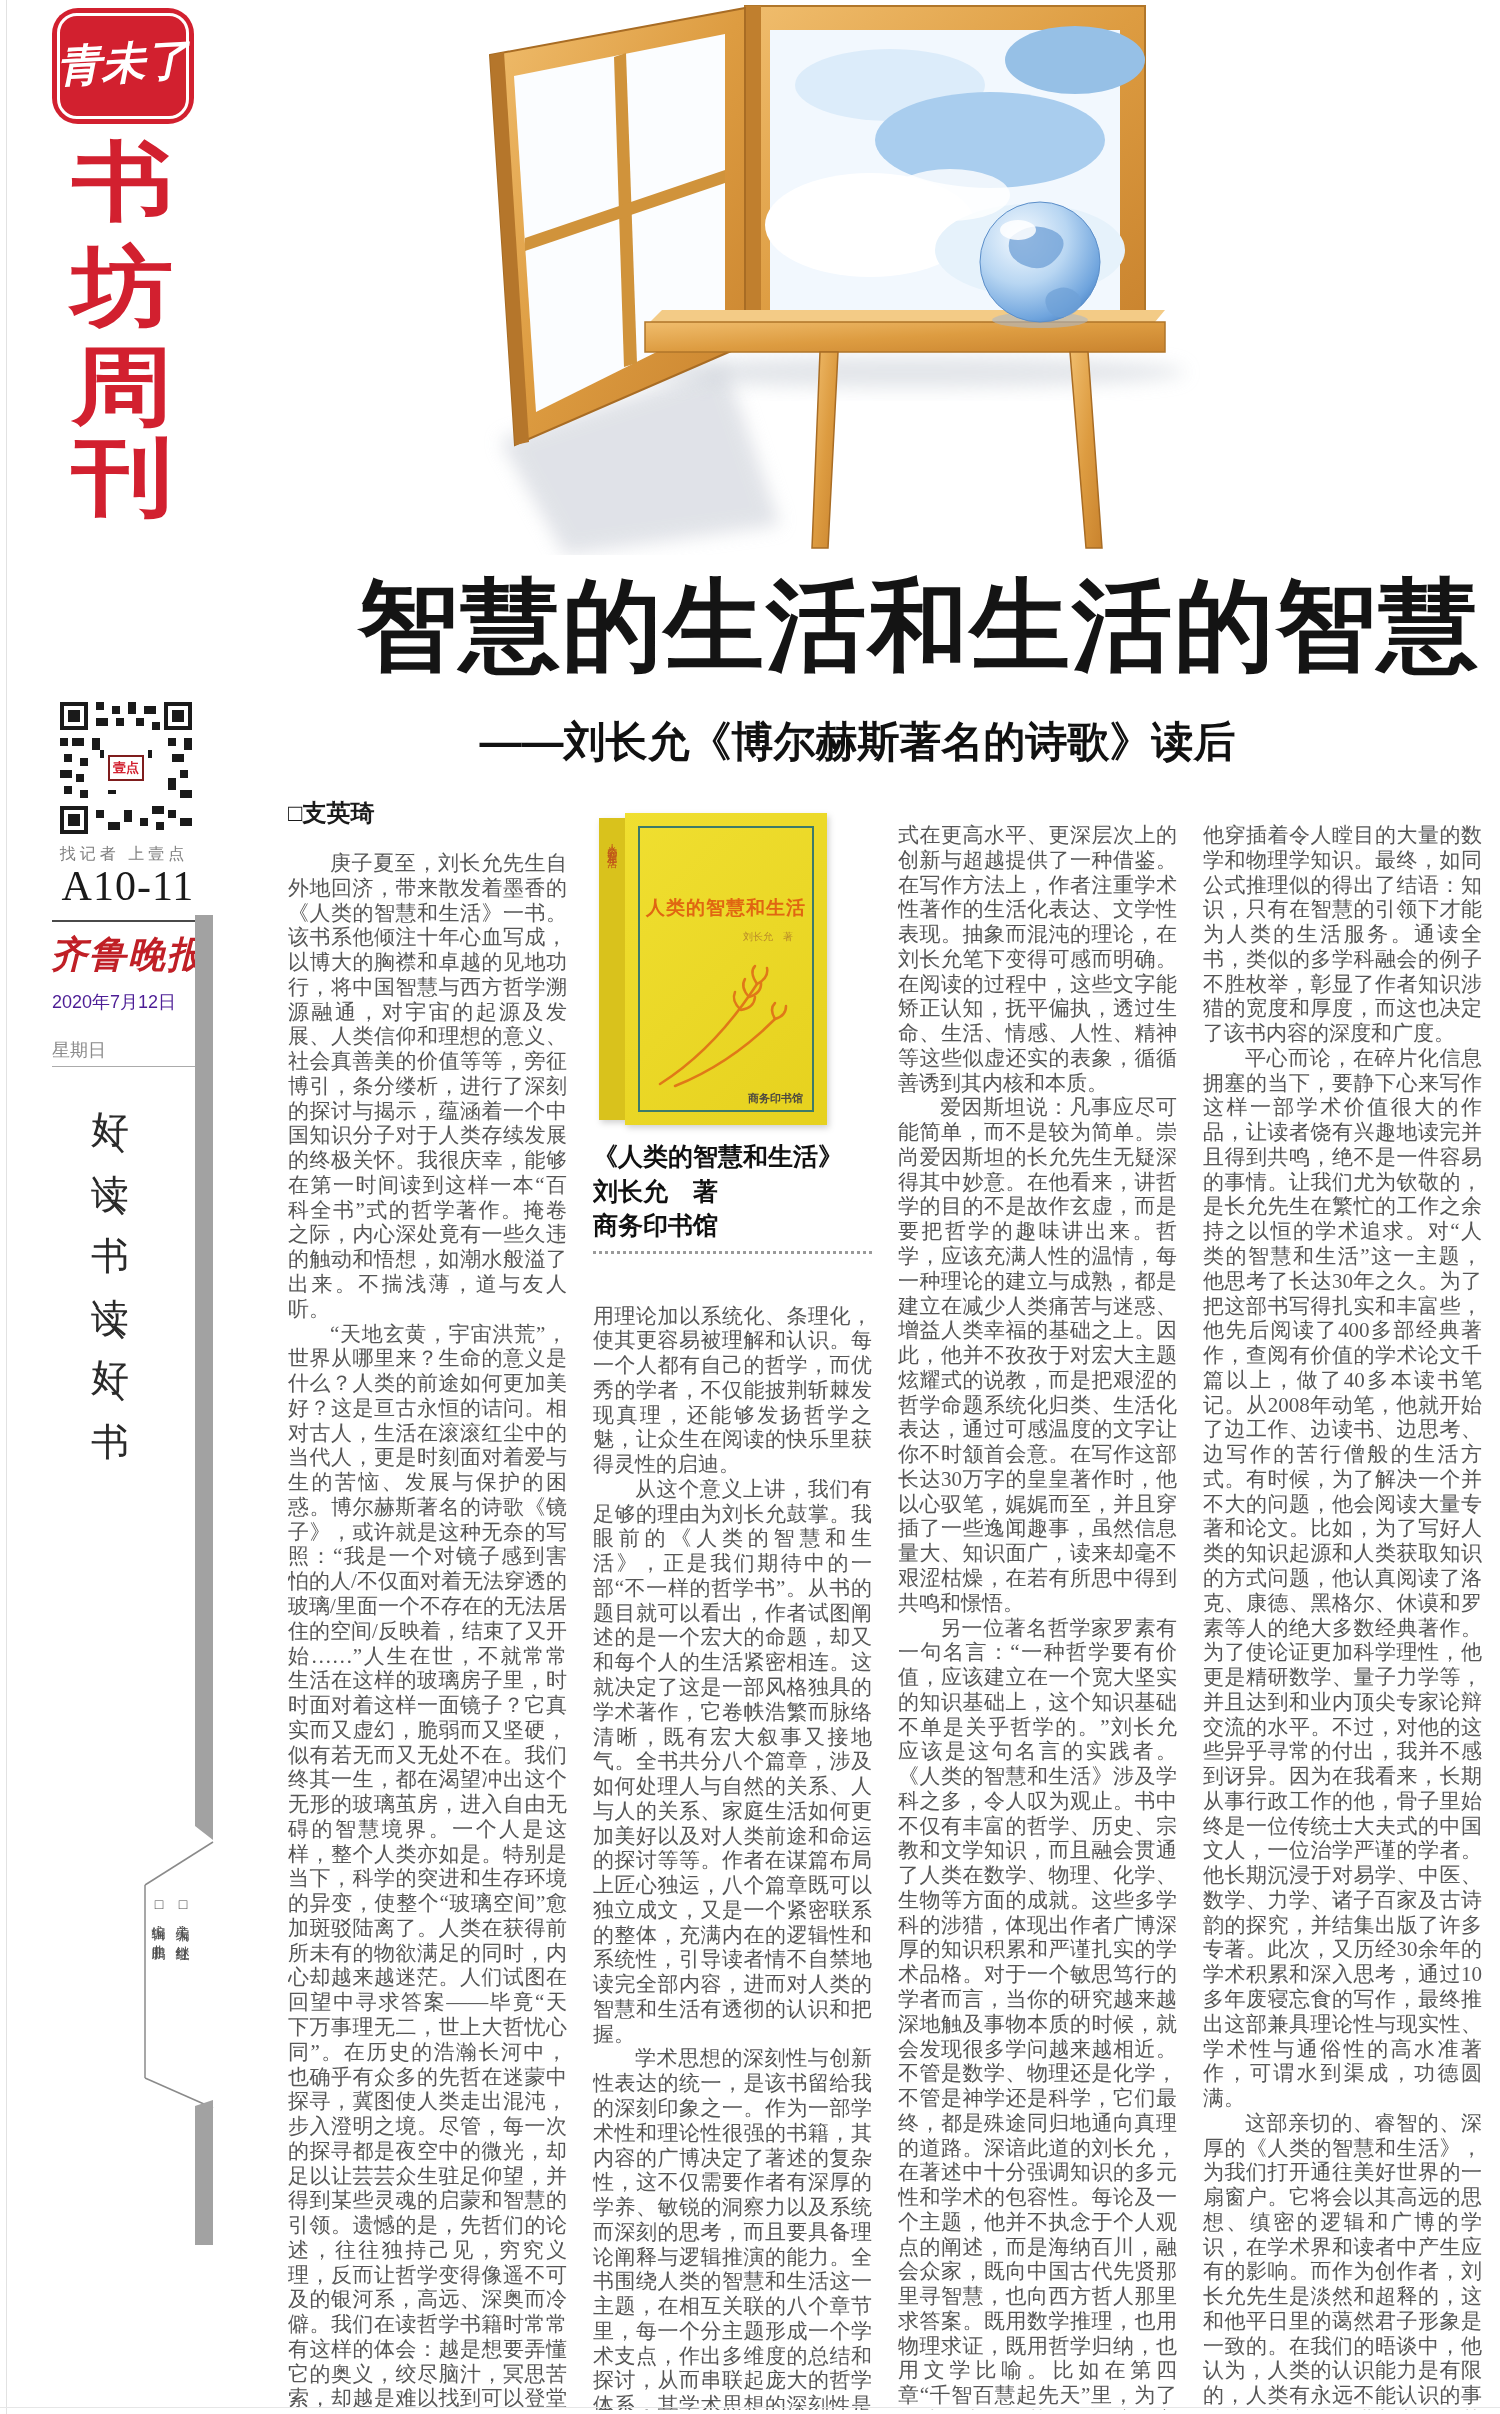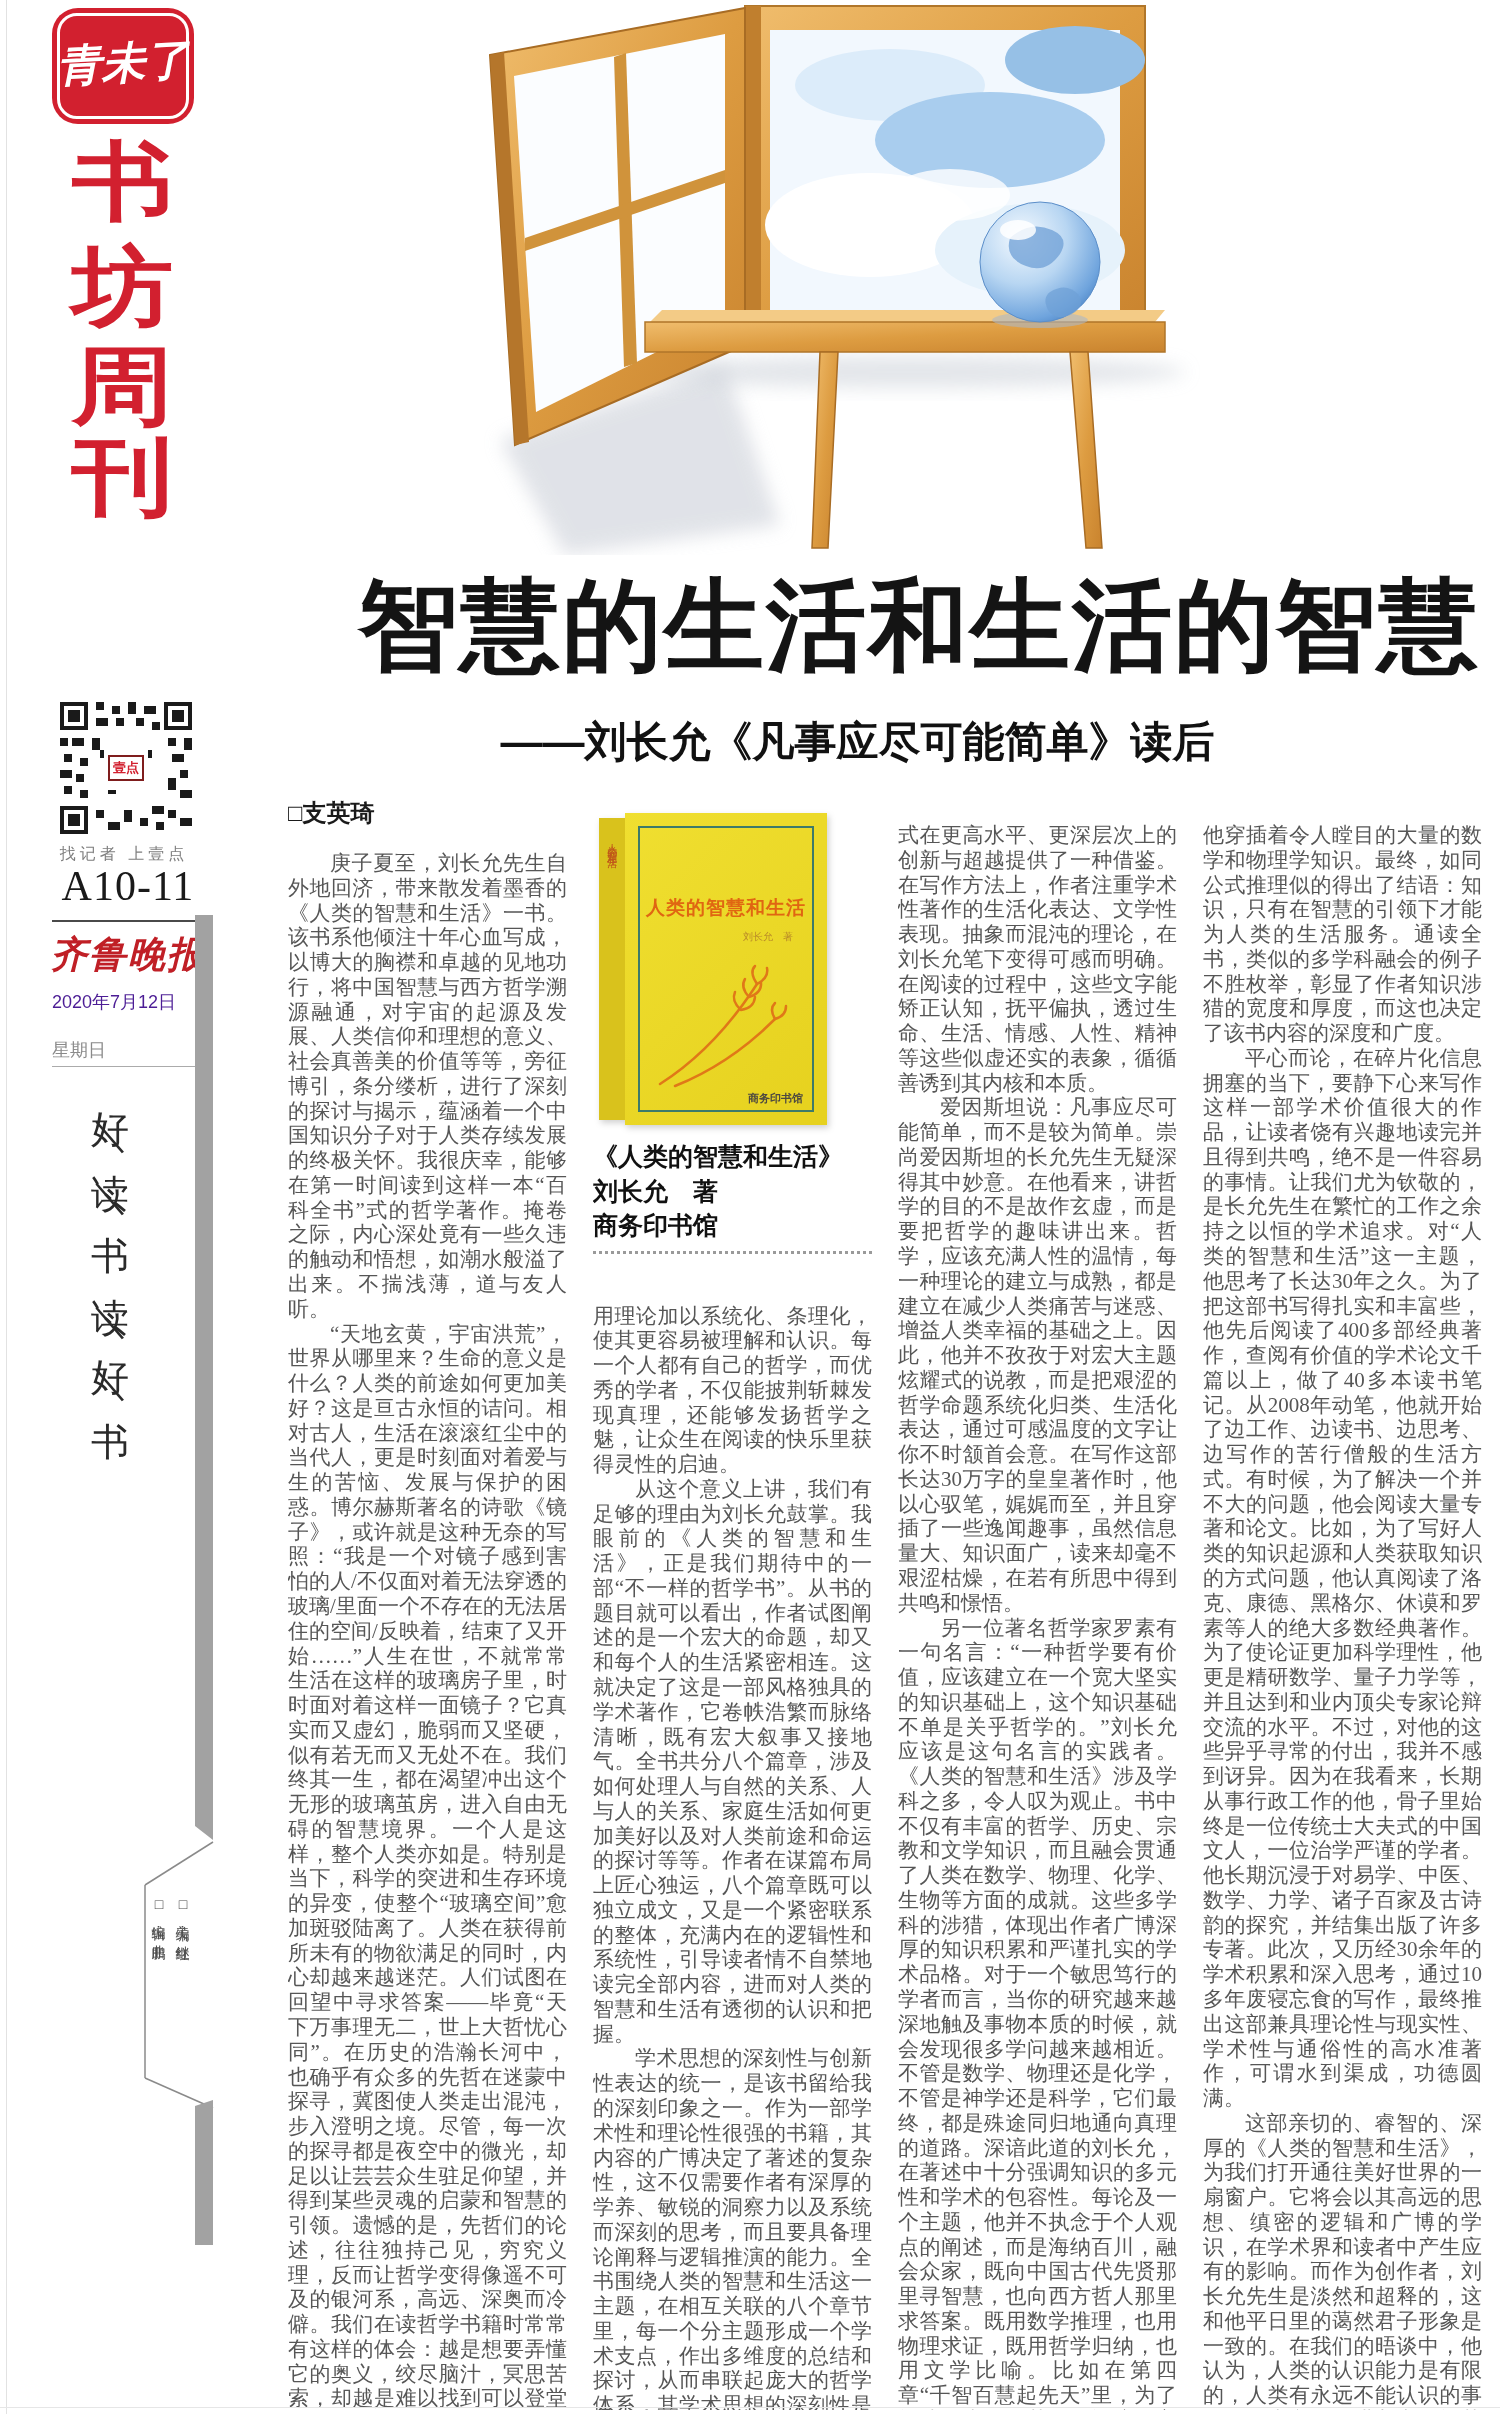--- a/index.html
+++ b/index.html
@@ -217,21 +217,21 @@
       <g>
         <ellipse cx="690" cy="320" rx="48" ry="8" fill="#aeb8c4" opacity="0.6"></ellipse>
         <circle cx="690" cy="262" r="60" fill="url(#globeG)" stroke="#5b8ec9" stroke-width="1"></circle>
         <path d="M660,238 q20,-18 42,-8 q18,8 8,24 q-14,20 -34,12 q-22,-8 -16,-28z" fill="#6d9fd6" opacity="0.75"></path>
         <path d="M700,292 q16,-10 28,2 q8,12 -6,20 q-16,8 -24,-4 q-6,-12 2,-18z" fill="#6d9fd6" opacity="0.7"></path>
         <ellipse cx="668" cy="230" rx="18" ry="10" fill="#ffffff" opacity="0.85"></ellipse>
       </g>
     </svg>
 
     <div id="headline" class="abs">智慧的生活和生活的智慧</div>
-    <div id="subhead" class="abs">——刘长允《凡事应尽可能简单》读后</div>
+    <div id="subhead" class="abs">——刘长允《博尔赫斯著名的诗歌》读后</div>
     <div id="author" class="abs">□支英琦</div>
 
     <div id="columns" class="abs">
 
       <div class="col">
         <div id="author-space"></div>
         <div>
             <p class="para ind">庚子夏至，刘长允先生自外地回济，带来散发着墨香的《人类的智慧和生活》一书。该书系他倾注十年心血写成，以博大的胸襟和卓越的见地功行，将中国智慧与西方哲学溯源融通，对宇宙的起源及发展、人类信仰和理想的意义、社会真善美的价值等等，旁征博引，条分缕析，进行了深刻的探讨与揭示，蕴涵着一个中国知识分子对于人类存续发展的终极关怀。我很庆幸，能够在第一时间读到这样一本“百科全书”式的哲学著作。掩卷之际，内心深处竟有一些久违的触动和悟想，如潮水般溢了出来。不揣浅薄，道与友人听。</p>
             <p class="para ind">“天地玄黄，宇宙洪荒”，世界从哪里来？生命的意义是什么？人类的前途如何更加美好？这是亘古永恒的诘问。相对古人，生活在滚滚红尘中的当代人，更是时刻面对着爱与生的苦恼、发展与保护的困惑。博尔赫斯著名的诗歌《镜子》，或许就是这种无奈的写照：“我是一个对镜子感到害怕的人/不仅面对着无法穿透的玻璃/里面一个不存在的无法居住的空间/反映着，结束了又开始……”人生在世，不就常常生活在这样的玻璃房子里，时时面对着这样一面镜子？它真实而又虚幻，脆弱而又坚硬，似有若无而又无处不在。我们终其一生，都在渴望冲出这个无形的玻璃茧房，进入自由无碍的智慧境界。一个人是这样，整个人类亦如是。特别是当下，科学的突进和生存环境的异变，使整个“玻璃空间”愈加斑驳陆离了。人类在获得前所未有的物欲满足的同时，内心却越来越迷茫。人们试图在回望中寻求答案——毕竟“天下万事理无二，世上大哲忧心同”。在历史的浩瀚长河中，也确乎有众多的先哲在迷蒙中探寻，冀图使人类走出混沌，步入澄明之境。尽管，每一次的探寻都是夜空中的微光，却足以让芸芸众生驻足仰望，并得到某些灵魂的启蒙和智慧的引领。遗憾的是，先哲们的论述，往往独持己见，穷究义理，反而让哲学变得像遥不可及的银河系，高远、深奥而冷僻。我们在读哲学书籍时常常有这样的体会：越是想要弄懂它的奥义，绞尽脑汁，冥思苦索，却越是难以找到可以登堂入室的钥匙。我们一直期待有这样一本广义的哲学书，内容深邃却不故作玄奥，启迪心智却不泛泛说教，它为你打开一扇智慧的心门，满怀喜悦地走进每一个平常日子。</p>
           </div>

